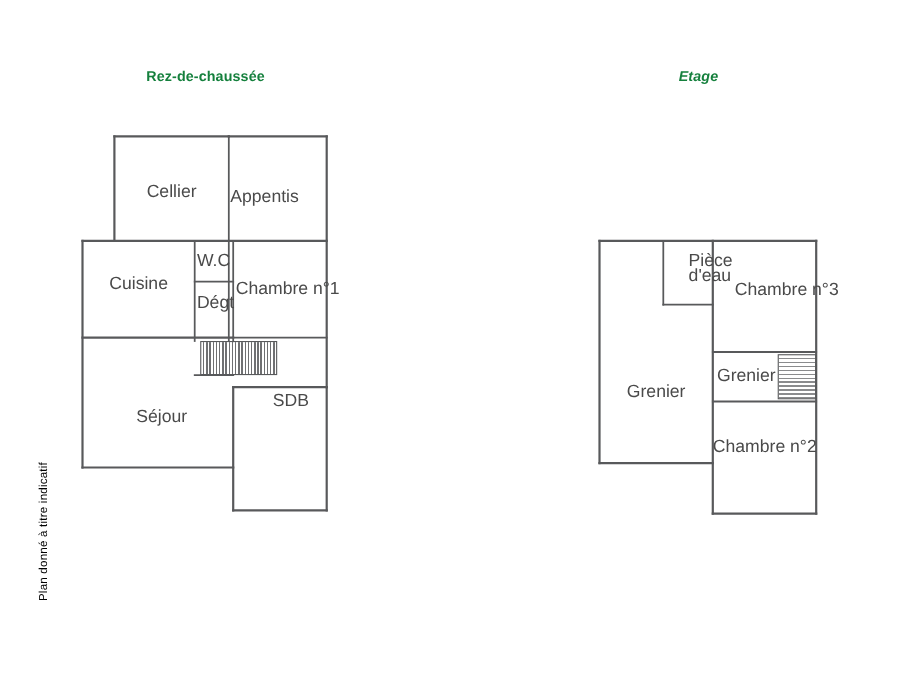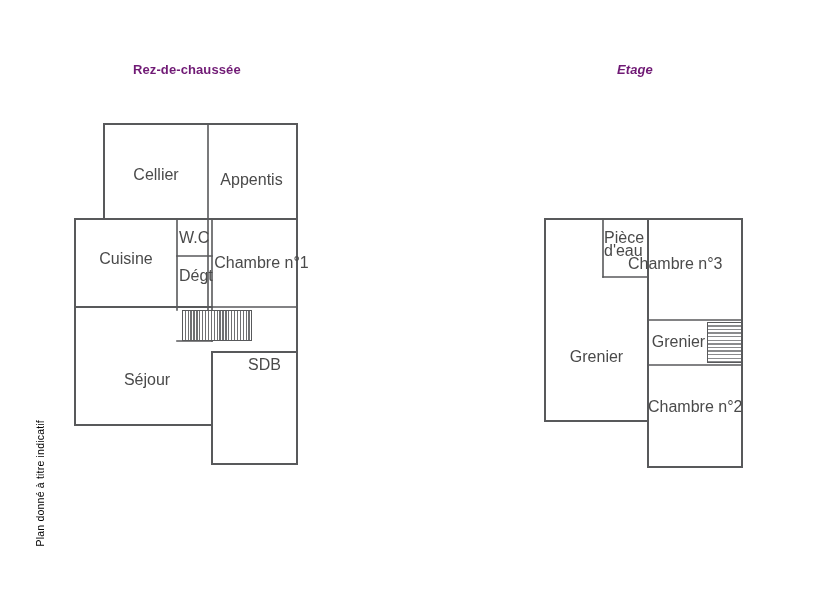--- a/index.html
+++ b/index.html
@@ -17,21 +17,21 @@
   #plan-root {
     position: absolute;
     left: 0; top: 0;
     width: 816px;
     height: 612px;
   }
   .floor-title {
     position: absolute;
     font-size: 13px;
     font-weight: bold;
-    color: #701a75;
+    color: #15803d;
     white-space: nowrap;
     letter-spacing: 0.1px;
   }
   #title-rdc { left: 133px; top: 62px; }
   #title-etage { left: 617px; top: 62px; font-style: italic; }
 
   .vertical-note {
     position: absolute;
     left: 34px;
     top: 420px;
@@ -65,21 +65,21 @@
     stroke-linecap: square;
   }
   .room-label {
     position: absolute;
     font-size: 16px;
     color: #4a4a4a;
     white-space: nowrap;
     text-align: center;
     line-height: 12.5px;
   }
-  .room-label.two-line { white-space: normal; }
+  .room-label.two-line { white-space: normal; margin-left: 22px; }
   .stair-box {
     position: absolute;
     box-sizing: border-box;
     border: 1.4px solid #58595b;
   }
   .stair-v {
     background-image: repeating-linear-gradient(
       to right,
       #ffffff 0px, #ffffff 1.6px,
       #6f7072 1.6px, #6f7072 2.9px
@@ -161,37 +161,37 @@
       <path class="wall-outer" d="M648 467 L742 467"></path>
     </g>
   </svg>
 
   <div class="stair-box stair-v" style="left:182px; top:310px; width:70px; height:31px;"></div>
 
   <div class="stair-box stair-h" style="left:707px; top:322px; width:35px; height:41px;"></div>
 
   <div class="room-label" style="left:104px; top:169px; width:104px;">Cellier</div>
 
-  <div class="room-label" style="left:207px; top:174px; width:89px;">Appentis</div>
+  <div class="room-label" style="left:196px; top:174px; width:89px;">Appentis</div>
 
   <div class="room-label" style="left:75px; top:253px; width:102px;">Cuisine</div>
 
   <div class="room-label" style="left:179px; top:232px; width:36px; text-align:left;">W.C</div>
 
   <div class="room-label" style="left:179px; top:270px; width:36px; text-align:left;">Dégt</div>
 
   <div class="room-label" style="left:212px; top:257px; width:99px;">Chambre n°1</div>
 
   <div class="room-label" style="left:232px; top:359px; width:65px;">SDB</div>
 
   <div class="room-label" style="left:92px; top:374px; width:110px;">Séjour</div>
 
   <div class="room-label" style="left:545px; top:327px; width:103px;margin-top:24px;">Grenier</div>
 
   <div class="room-label two-line" style="left:604px; top:232px; width:44px; text-align:left;">Pièce d'eau</div>
 
-  <div class="room-label" style="left:628px; top:258px; width:76px;text-align:right;">Chambre n°3</div>
+  <div class="room-label" style="left:668px; top:258px; width:76px;text-align:right;">Chambre n°3</div>
 
   <div class="room-label" style="left:650px; top:336px; width:57px;">Grenier</div>
 
   <div class="room-label" style="left:648px; top:401px; width:94px;">Chambre n°2</div>
 
 </div>
 
 </body></html>

